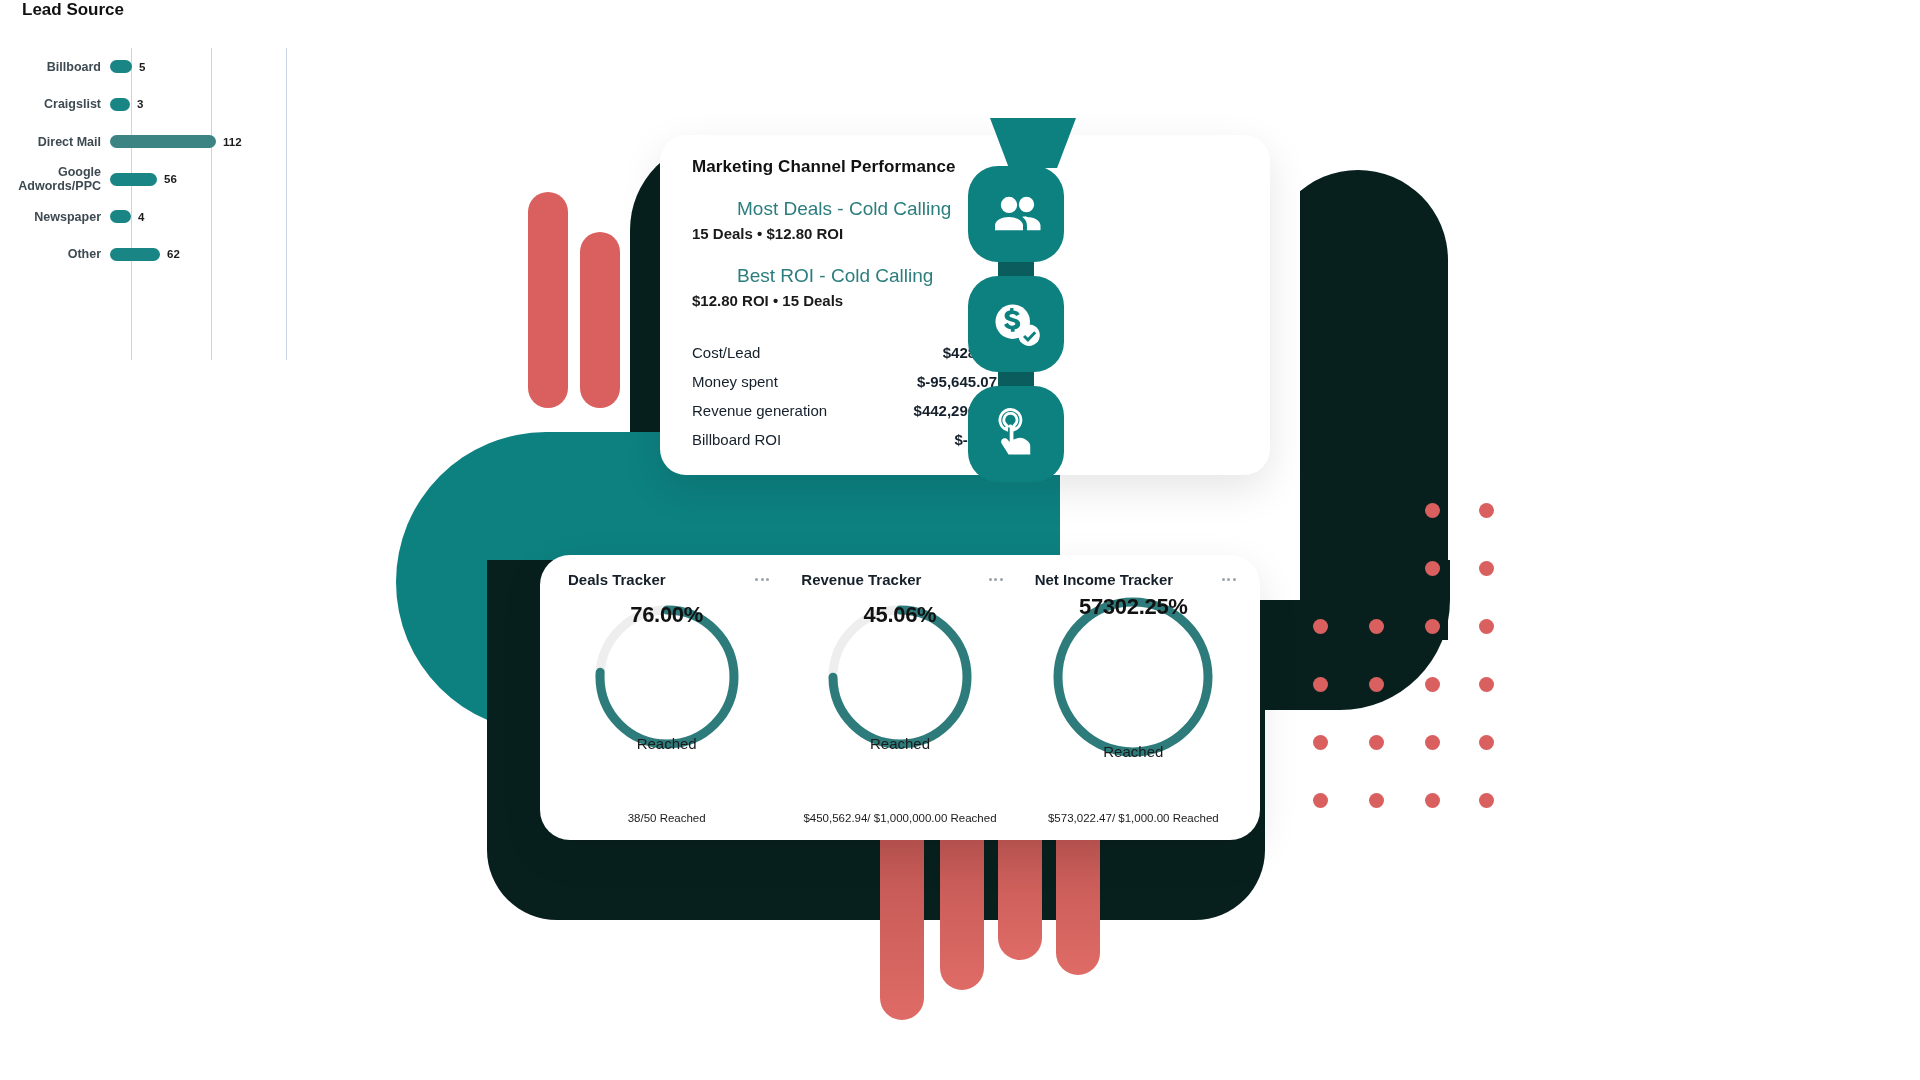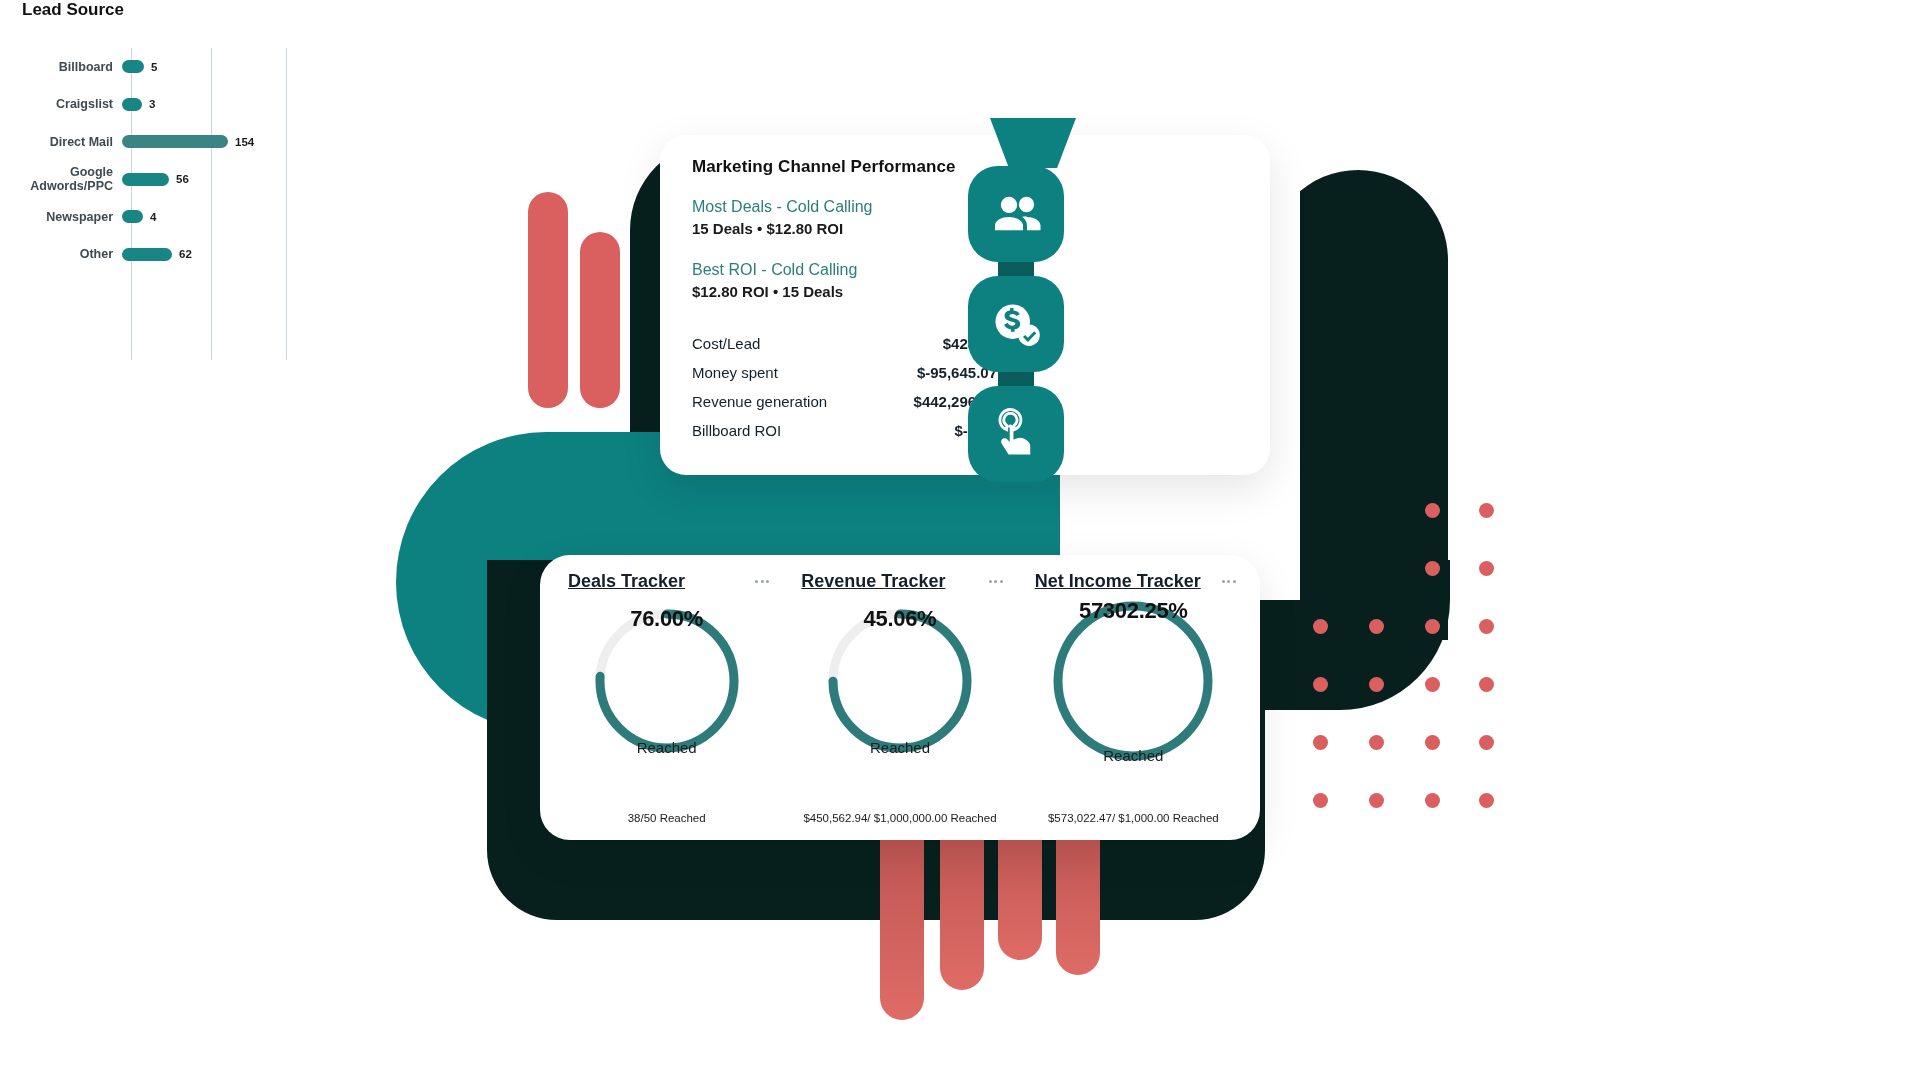--- a/index.html
+++ b/index.html
@@ -78,21 +78,21 @@
   #mcp-card {
     left: 660px; top: 135px; width: 610px; height: 340px;
     border-radius: 26px;
   }
   #mcp-inner { padding: 22px 30px 12px 32px; }
 
   .card-title {
     font-size: 17px; font-weight: bold; color:#111; letter-spacing:.1px;
   }
   .hl-block { margin-top: 18px; }
-  .hl-title { font-size: 16px; color:#2c7d7d; line-height: 1.45; }
+  .hl-title { font-size: 19px; color:#2c7d7d; line-height: 1.45; margin-left: 45px; }
   .hl-sub   { font-size: 15px; color:#1a1a1a; font-weight:600; line-height:1.45; }
 
   .stat-table { margin-top: 26px; width: 305px; }
   .stat-row {
     display:flex; justify-content:space-between; align-items:baseline;
     font-size: 15px; color:#15202b; padding: 6px 0; font-weight:500;
   }
   .stat-val { font-weight: 600; }
 
   
@@ -119,21 +119,21 @@
   }
   #lead-title { font-size: 17px; font-weight: bold; color:#111; margin-left: 22px; }
   #ls-plot { position:relative; margin-top: 28px; height: 300px; }
   .ls-grid {
     position:absolute; top:0; bottom:-12px; width:1px; background:#c9d4e4;
   }
   .ls-row {
     position:relative; height: 37.5px; display:flex; align-items:center;
   }
   .ls-label {
-    width: 122px; text-align: right; padding-right: 9px;
+    width: 110px; text-align: right; padding-right: 9px;
     font-size: 12.5px; font-weight: bold; color:#3e4a52; line-height: 1.12;
   }
   .ls-bar-wrap { position:relative; flex:1; display:flex; align-items:center; }
   .ls-bar {
     height: 13px; border-radius: 999px; background:#1a8585;
   }
   .ls-bar.dim { background:#3c8484; }
   .ls-val { font-size: 11.5px; color:#1c1c1c; margin-left: 7px; font-weight:600; }
 
   
@@ -143,21 +143,21 @@
   }
   #tracker-row { display:flex; height: 100%; padding: 16px 10px 0 10px; }
   .tracker {
     flex:1; display:flex; flex-direction:column; align-items:center;
     position:relative;
   }
   .tracker-head {
     width: 100%; display:flex; justify-content:space-between; align-items:center;
     padding: 0 14px 0 18px;
   }
-  .tracker-name { font-size: 18px; font-weight: bold; color:#16202a;text-decoration:underline; }
+  .tracker-name { font-size: 15px; font-weight: bold; color:#16202a; }
   .dots-icon { display:flex; gap:2.5px; }
   .dots-icon i { width:3px; height:3px; border-radius:50%; background:#9aa3ab; display:block; }
 
   .gauge { position:relative; margin-top: 14px; }
   .gauge svg { display:block; }
   .gauge-center {
     position:absolute; inset:0; display:flex; flex-direction:column;
     align-items:center; justify-content:space-between;
   }
   .gauge-pct { font-size: 22px; font-weight: bold; color:#111; letter-spacing:-.3px; }
@@ -299,21 +299,21 @@
         <div class="ls-bar-wrap">
           <div class="ls-bar" style="width:20px;"></div>
           <div class="ls-val">3</div>
         </div>
       </div>
 
       <div class="ls-row">
         <div class="ls-label">Direct Mail</div>
         <div class="ls-bar-wrap">
           <div class="ls-bar dim" style="width:106px;"></div>
-          <div class="ls-val">154</div>
+          <div class="ls-val">112</div>
         </div>
       </div>
 
       <div class="ls-row">
         <div class="ls-label">Google Adwords/PPC</div>
         <div class="ls-bar-wrap">
           <div class="ls-bar" style="width:47px;"></div>
           <div class="ls-val">56</div>
         </div>
       </div>

